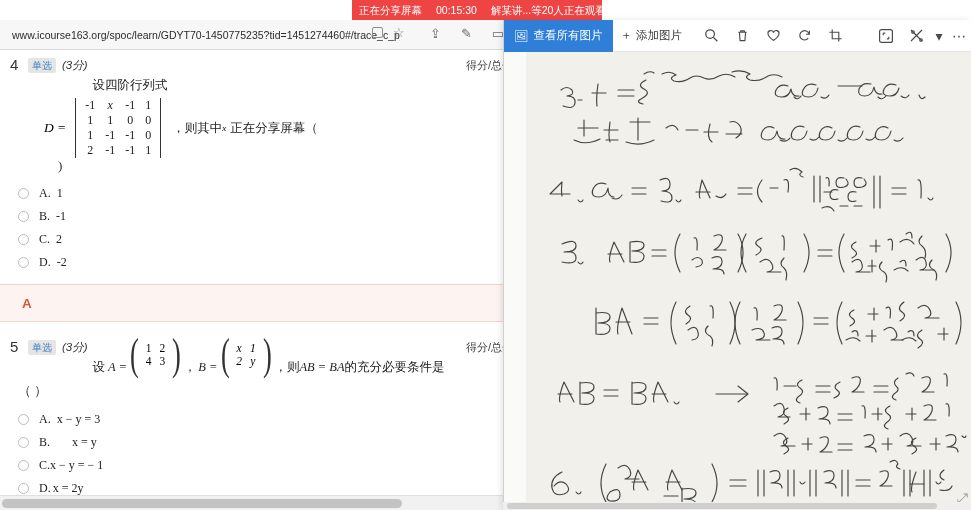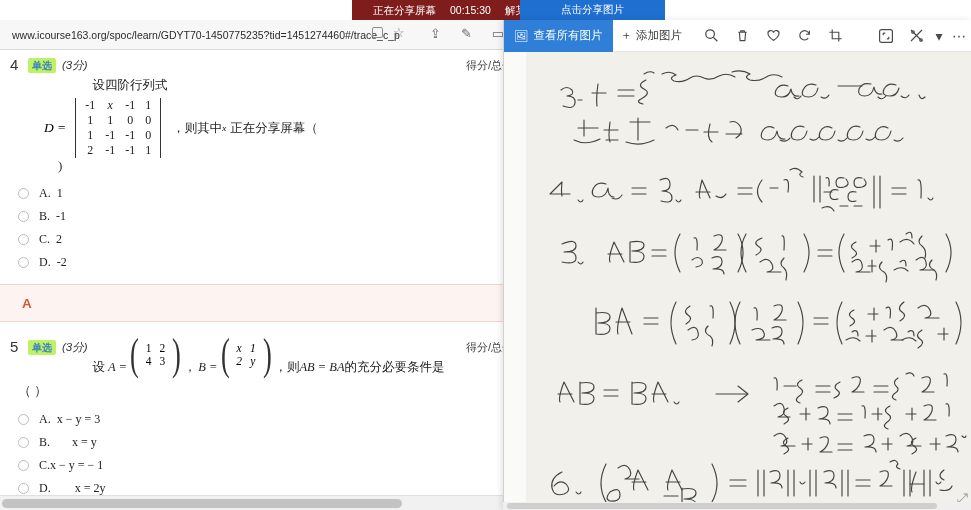--- a/index.html
+++ b/index.html
@@ -57,25 +57,24 @@
   .q-block { position: relative; }
   .q-head {
     display: flex; align-items: flex-start;
     padding: 6px 8px 0 10px;
   }
   .q-num {
     font-size: 15px; color: #333; width: 18px; flex: none;
     line-height: 18px;
   }
   .q-tag {
-    background: #bef264; color: #3a7fc1;
+    background: #e5e5e5; color: #3a7fc1;
     font-size: 10px; padding: 1.5px 4px; border-radius: 2px;
     margin-right: 6px; line-height: 12px; margin-top: 2px;
     white-space: nowrap;
-    font-weight: bold;
   }
   .q-score {
     font-size: 11.5px; color: #333; margin-right: 5px;
     line-height: 18px; white-space: nowrap; font-style: italic;
   }
   .q-text {
     font-size: 12.5px; color: #222; line-height: 18px;
     white-space: nowrap;
     margin-top: 20px;
   }
@@ -166,24 +165,23 @@
   }
   .hscroll .thumb {
     position: absolute; left: 2px; top: 3px;
     width: 400px; height: 9px; background: #c3c3c3; border-radius: 5px;
   }
 
   
   .top-float {
     position: absolute; left: 352px; top: 0;
     width: 250px; height: 20px;
-    background: #7f1d1d; color: #fff;
+    background: #ef4444; color: #fff;
     display: flex; align-items: center;
     font-size: 10.5px;
-    padding-left: 14px;
   }
   .top-float .seg {
     padding: 0 7px; line-height: 20px; white-space: nowrap;
   }
   .top-float .sep { width: 1px; height: 12px; background: #6f6f73; }
   .top-float-blue {
     position: absolute; left: 520px; top: 0;
     width: 145px; height: 20px;
     background: #1f6fd0; color: #fff;
     font-size: 10.5px; display: flex; align-items: center;
@@ -413,42 +411,41 @@
           <span class="opt-label ital" style="margin-left:22px">x = y</span>
         </div>
         <div class="opt">
           <span class="radio"></span>
           <span class="opt-label">C.</span>
           <span class="opt-label ital" style="">x − y = − 1</span>
         </div>
         <div class="opt">
           <span class="radio"></span>
           <span class="opt-label">D.</span>
-          <span class="opt-label ital" style="margin-left:24px">x = 2y</span>
+          <span class="opt-label ital" style="margin-left:2px">x = 2y</span>
         </div>
       </div>
 
       <div class="answer-band">
         
       </div>
     </div>
   </div>
 
   <div class="hscroll">
     <div class="thumb"></div>
   </div>
 
   <div class="top-float">
     <span class="seg">正在分享屏幕</span>
     <span class="sep"></span>
     <span class="seg">00:15:30</span>
     <span class="sep"></span>
     <span class="seg">解某讲...等20人正在观看</span>
   </div>
-  <div class="top-float-blue">点击分享图片</div>
 
   <div class="viewer">
 
     <div class="viewer-toolbar">
       <div class="tb-blue">
         <span>🖼</span>
         <span>查看所有图片</span>
       </div>
       <div class="tb-btn">
         <span>＋</span>

